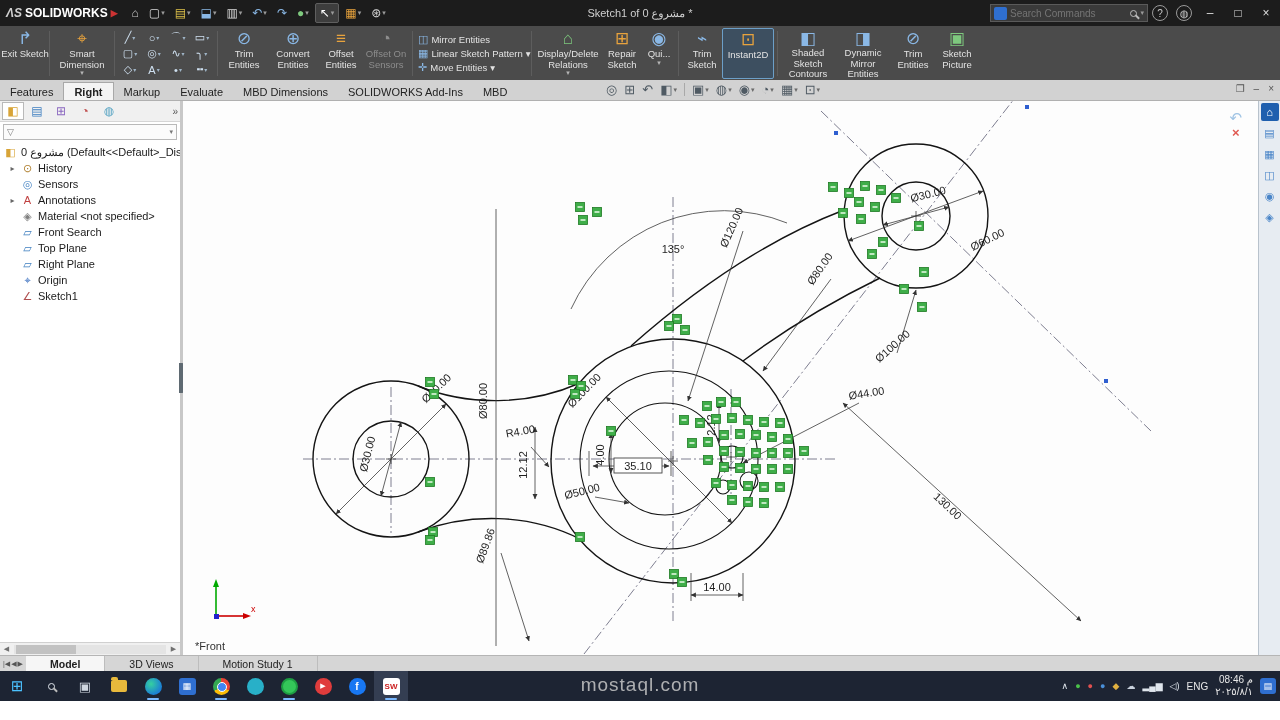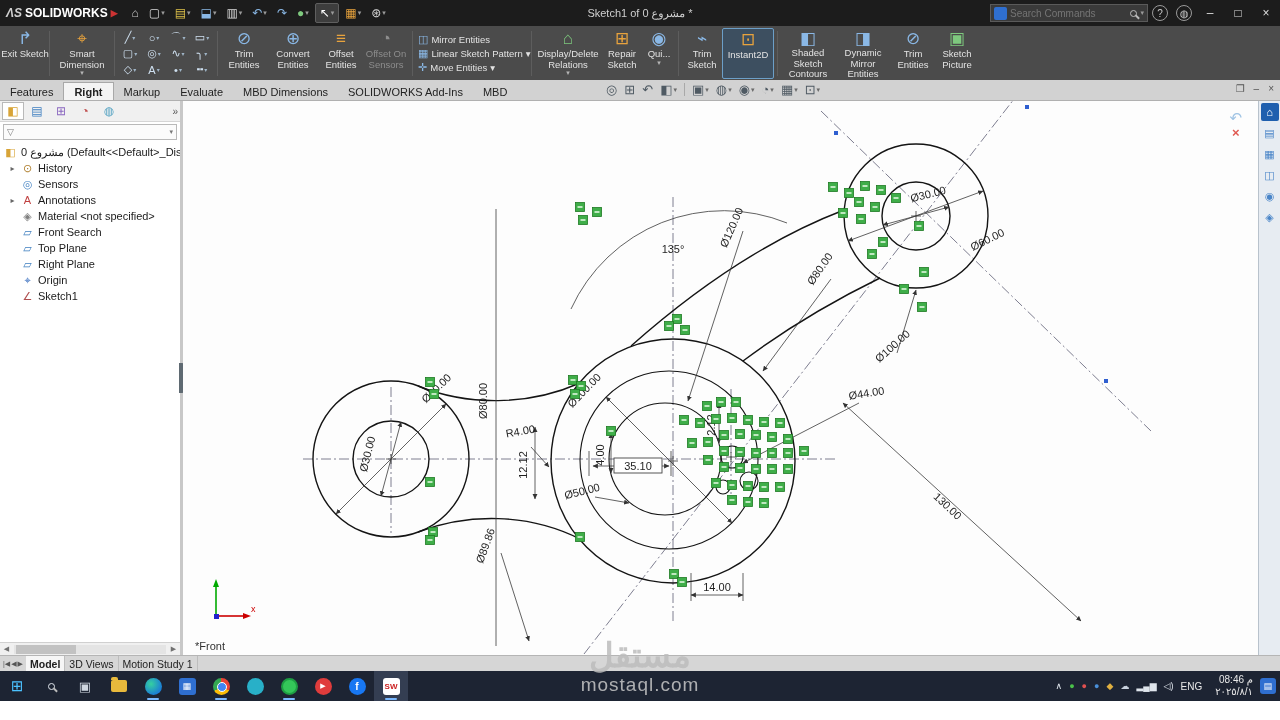--- a/index.html
+++ b/index.html
@@ -81,40 +81,40 @@
   .confirm-corner .pen { color:#9fc3e4; font-size:15px; }
   .confirm-corner .xx { color:#e05a52; font-size:13px; font-weight:bold; display:block; margin-top:-2px; }
 
   .taskpane { width:22px; background:#e7ecf2; border-left:1px solid #b8c2cc; display:flex; flex-direction:column; align-items:center; padding-top:2px; gap:3px; }
   .tp-icon { width:18px; height:18px; display:flex; align-items:center; justify-content:center; font-size:11px; color:#4a85c8; border-radius:2px; }
   .tp-icon.sel { background:#1f5fae; color:#fff; }
 
   
   .modeltabs { height:16px; background:#d6d6d6; border-top:1px solid #b5b5b5; display:flex; align-items:stretch; font-size:10.5px; color:#222; }
   .mt-nav { display:flex; align-items:center; gap:1px; padding:0 3px; color:#555; font-size:7px; }
-  .mtab { display:flex; align-items:center; padding:0 4px; border-right:1px solid #bdbdbd; }
+  .mtab { display:flex; align-items:center; padding:0 24px; border-right:1px solid #bdbdbd; }
   .mtab.active { background:#f6f6f6; font-weight:bold; }
 
   .statusbar { height:19px; background:#f1f1f1; border-top:1px solid #c5c5c5; position:relative; font-size:10.5px; color:#333; }
   .st-defined { position:absolute; right:272px; top:3px; }
   .st-editing { position:absolute; right:158px; top:3px; }
   .st-units { position:absolute; right:58px; top:3px; display:flex; gap:3px; align-items:center; }
   .st-units .dd { font-size:7px; color:#666; }
 
   
   .taskbar { height:30px; background:#1d2433; display:flex; align-items:center; position:relative; color:#e8e8e8; }
   .tb-app { width:34px; height:30px; display:flex; align-items:center; justify-content:center; position:relative; }
   .tb-app .glyph { font-size:15px; }
   .circ { width:17px; height:17px; border-radius:50%; display:flex; align-items:center; justify-content:center; font-size:10px; color:#fff; }
   .sq { width:17px; height:17px; border-radius:3px; display:flex; align-items:center; justify-content:center; font-size:9px; color:#fff; }
   .tb-app.running::after { content:''; position:absolute; bottom:1px; left:11px; width:12px; height:2px; border-radius:2px; background:#7ab8ff; }
   .tb-app.active-app { background:#343e52; }
   .tray { position:absolute; right:4px; top:0; height:30px; display:flex; align-items:center; gap:7px; font-size:10px; }
   .tray .mini { font-size:9px; }
-  .clock { text-align:right; font-size:10px; line-height:1.25; color:#e8e8e8;margin-left:6px; }
+  .clock { text-align:right; font-size:10px; line-height:1.25; color:#e8e8e8; }
   .folder-ic { width:16px; height:12px; background:#e8b93c; border-radius:2px; position:relative; }
   .folder-ic::before { content:''; position:absolute; top:-3px; left:0; width:7px; height:3px; background:#e8b93c; border-radius:2px 2px 0 0; }
   .chrome-ic { width:17px; height:17px; border-radius:50%; background:conic-gradient(#ea4335 0 33%, #fbbc05 33% 66%, #34a853 66% 100%); position:relative; }
   .chrome-ic::after { content:''; position:absolute; left:4.5px; top:4.5px; width:8px; height:8px; background:#4285f4; border:1.5px solid #fff; border-radius:50%; }
   .edge-ic { width:17px; height:17px; border-radius:50%; background:radial-gradient(circle at 35% 35%, #35d0a0, #1b7fd4 70%); }
 
   
   .watermark { position:absolute; left:50%; bottom:24px; transform:translateX(-50%); text-align:center; z-index:40; pointer-events:none; opacity:.85; }
   .watermark .ar { font-size:34px; font-weight:bold; color:#bdbdbd; line-height:1.05; }
   .watermark .en { font-size:19px; color:#c7c7c7; letter-spacing:1px; }
@@ -677,21 +677,20 @@
       <span>◀</span>
       <span>▶</span>
     </span>
     <span class="mtab active">Model</span>
     <span class="mtab">3D Views</span>
     <span class="mtab">Motion Study 1</span>
   </div>
 
 
   <div class="watermark">
-    <div class="ar">مستقل</div>
     <div class="en">mostaql.com</div>
   </div>
 
   <div class="taskbar">
     <span class="tb-app">
         <span class="glyph" style="color:#4cc2ff">⊞</span>
       </span>
     <span class="tb-app">
         <span class="mag" style="border-color:#dfe5ec"></span>
       </span>

